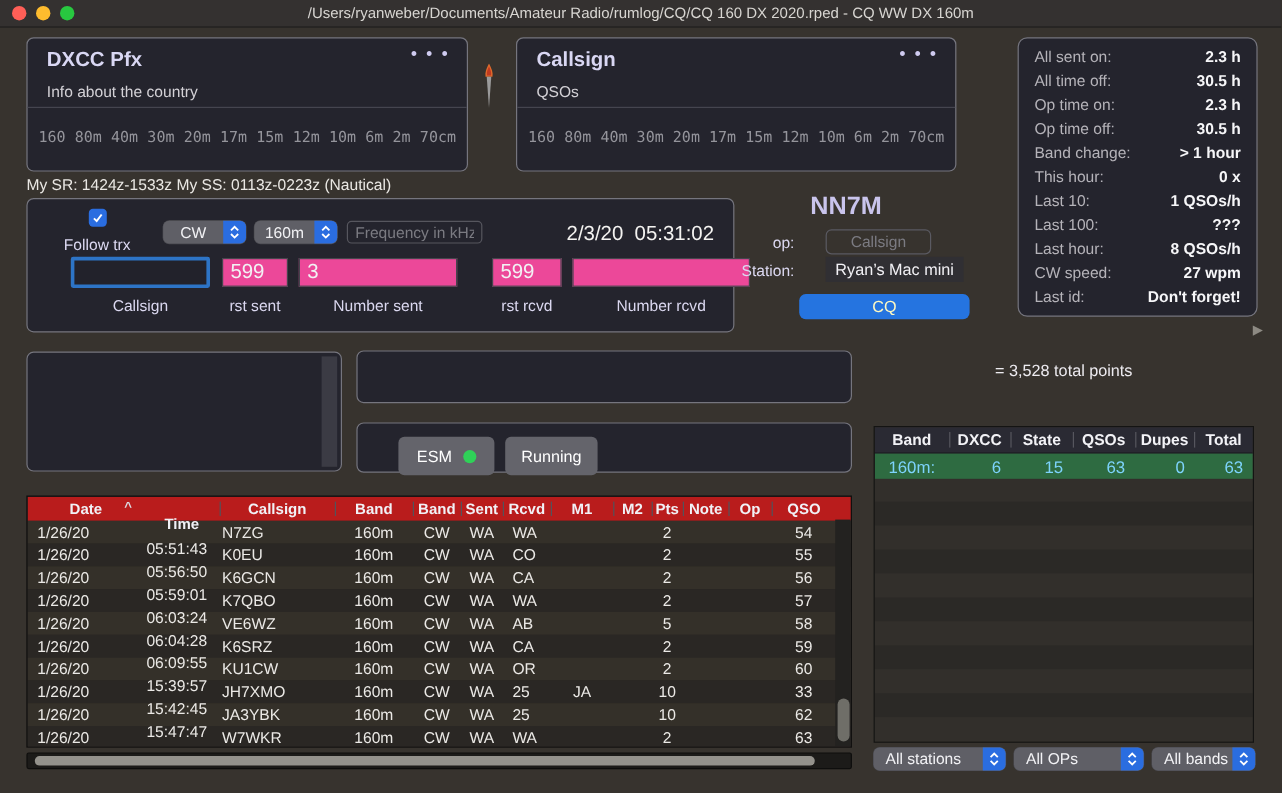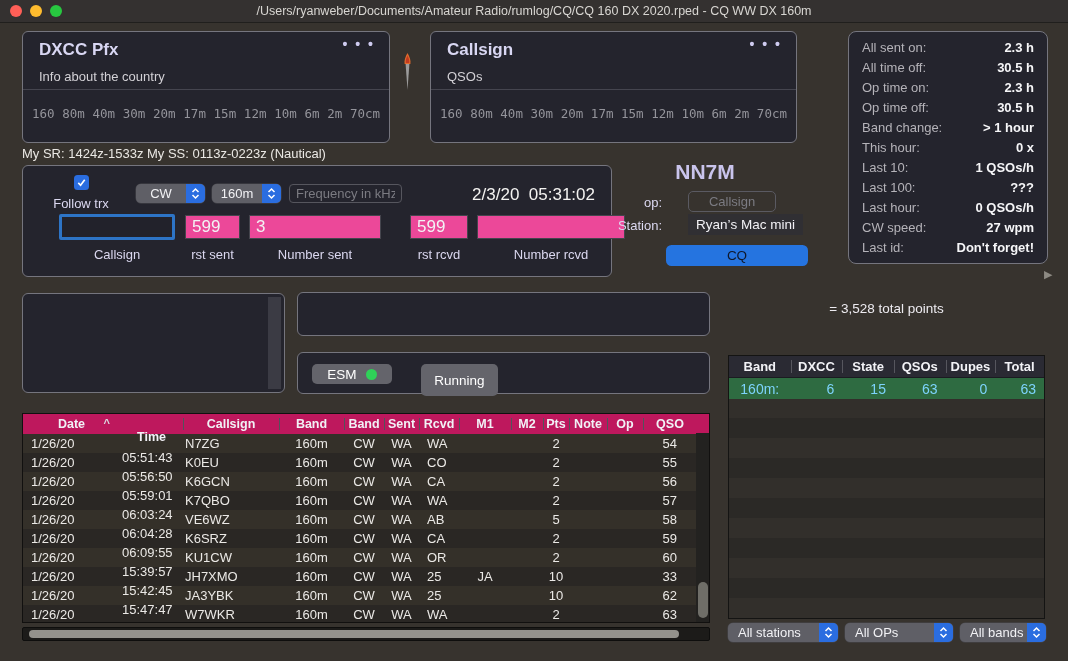--- a/index.html
+++ b/index.html
@@ -61,26 +61,26 @@
   
   .mycall{position:absolute;left:630px;top:160px;width:150px;text-align:center;
     font-size:21px;font-weight:700;color:#c9c4ec;}
   .olabel{position:absolute;left:594px;width:68px;text-align:right;font-size:13px;color:#dcd9f1;}
   .opinput{position:absolute;left:688px;top:191px;width:88px;height:21px;border:1px solid #5a5a62;
     border-radius:5px;background:transparent;color:#f0f0f0;font-size:13px;text-align:center;box-sizing:border-box;outline:none;}
   .opinput::placeholder{color:#7b7b82;}
   .stationvalue{position:absolute;left:688px;top:214px;width:115px;height:21px;background:#302f33;
     color:#f2f1f5;font-size:13.5px;display:flex;align-items:center;justify-content:center;}
   .cq{position:absolute;left:666px;top:245px;width:142px;height:21px;background:var(--cq_blue);
-    border-radius:5.5px;color:#0f172a;font-size:13.5px;display:flex;align-items:center;justify-content:center;cursor:default;}
+    border-radius:5.5px;color:#fef9c3;font-size:13.5px;display:flex;align-items:center;justify-content:center;cursor:default;}
 
   
   .panelbox{position:absolute;background:#24242d;border:1px solid #75757e;border-radius:6px;box-sizing:border-box;}
   .leftbox-scroll{position:absolute;right:3px;top:3px;bottom:3px;width:13px;background:#3b3b44;}
-  .esm-btn{position:absolute;left:14px;top:11px;width:80px;height:20px;background:#64646b;border-radius:5px;
+  .esm-btn{position:absolute;left:34px;top:11px;width:80px;height:32px;background:#64646b;border-radius:5px;
     display:flex;align-items:center;justify-content:center;gap:9px;color:#fff;font-size:13.5px;cursor:default;}
   .esm-dot{width:11px;height:11px;border-radius:50%;background:var(--esm_green);}
   .run-btn{position:absolute;left:123px;top:11px;width:77px;height:32px;background:#64646b;border-radius:5px;
     display:flex;align-items:center;justify-content:center;color:#fff;font-size:13.5px;cursor:default;}
 
   
   .score{position:absolute;left:728px;top:290px;width:317px;text-align:center;}
   .score1{font-size:13.5px;color:#a19fa5;}
   .score2{margin-top:11px;font-size:13.5px;color:#edebf0;font-weight:500;}
 
@@ -98,21 +98,21 @@
   .bt-header>div:nth-child(4),.bt-row>div:nth-child(4){width:52px;}
   .bt-header>div:nth-child(5),.bt-row>div:nth-child(5){width:50px;}
   .bt-header>div:nth-child(6),.bt-row>div:nth-child(6){width:49px;}
   .bt-row{display:flex;height:21px;background:var(--green_row);color:#7dd3fc;font-size:14px;}
   .bt-row>div{display:flex;align-items:center;justify-content:flex-end;padding-right:8px;box-sizing:border-box;}
   .bt-row>div:nth-child(1){justify-content:center;padding-right:0;}
 
   
   .logtable{position:absolute;left:22px;top:413px;width:688px;height:210px;border:1px solid #11100f;
     box-sizing:border-box;background:#2a2724;overflow:hidden;}
-  .log-header{display:flex;height:20px;background:#be185d;}
+  .log-header{display:flex;height:20px;background:#b91c1c;}
   .lh{display:flex;align-items:center;justify-content:center;color:#f1f1f6;font-size:12.5px;
     font-weight:700;position:relative;box-sizing:border-box;cursor:default;}
   .lh+.lh::before{content:"";position:absolute;left:0;top:4px;bottom:4px;width:1px;background:#53535b;}
   .sortmark{position:absolute;right:10px;top:3px;font-size:11px;color:#dcdce2;font-weight:700;}
   .log-row{display:flex;height:19px;cursor:default;}
   .log-row:nth-child(odd){background:#343029;}
   .log-row:nth-child(even){background:#2a2724;}
   .log-row>div{display:flex;align-items:center;justify-content:center;font-size:13px;color:#ebe9e6;box-sizing:border-box;}
   .log-header>div:nth-child(1),.log-row>div:nth-child(1){width:97px;}
   .log-header>div:nth-child(2),.log-row>div:nth-child(2){width:63px;margin-top:23px;}
@@ -246,21 +246,21 @@
         <span class="stat-value">1 QSOs/h</span>
       </div>
 
       <div class="stat-row">
         <span class="stat-label">Last 100:</span>
         <span class="stat-value">???</span>
       </div>
 
       <div class="stat-row">
         <span class="stat-label">Last hour:</span>
-        <span class="stat-value">0 QSOs/h</span>
+        <span class="stat-value">8 QSOs/h</span>
       </div>
 
       <div class="stat-row">
         <span class="stat-label">CW speed:</span>
         <span class="stat-value">27 wpm</span>
       </div>
 
       <div class="stat-row">
         <span class="stat-label">Last id:</span>
         <span class="stat-value">Don't forget!</span>

